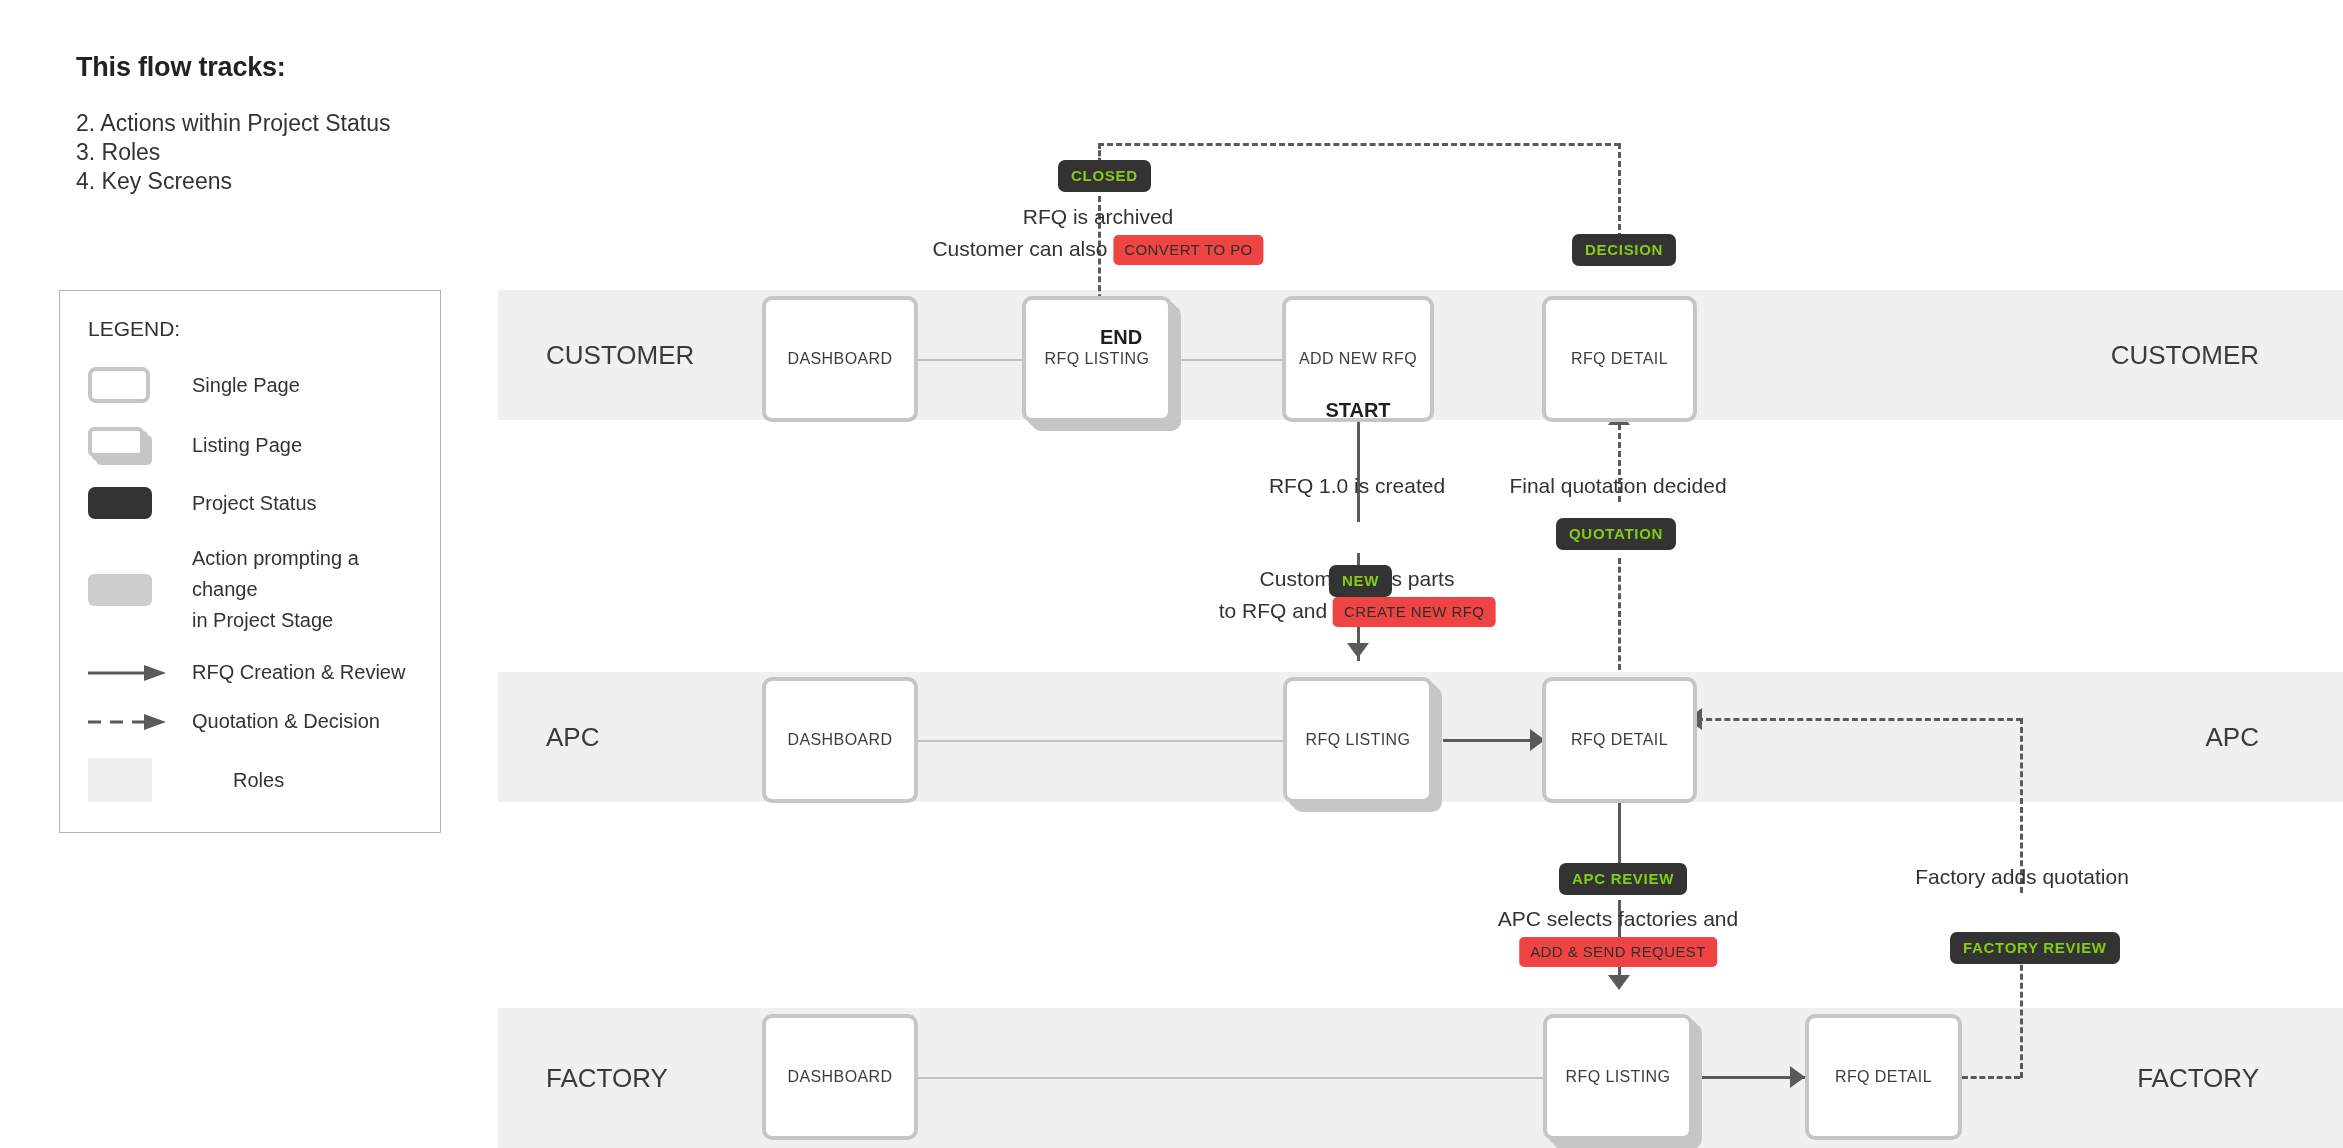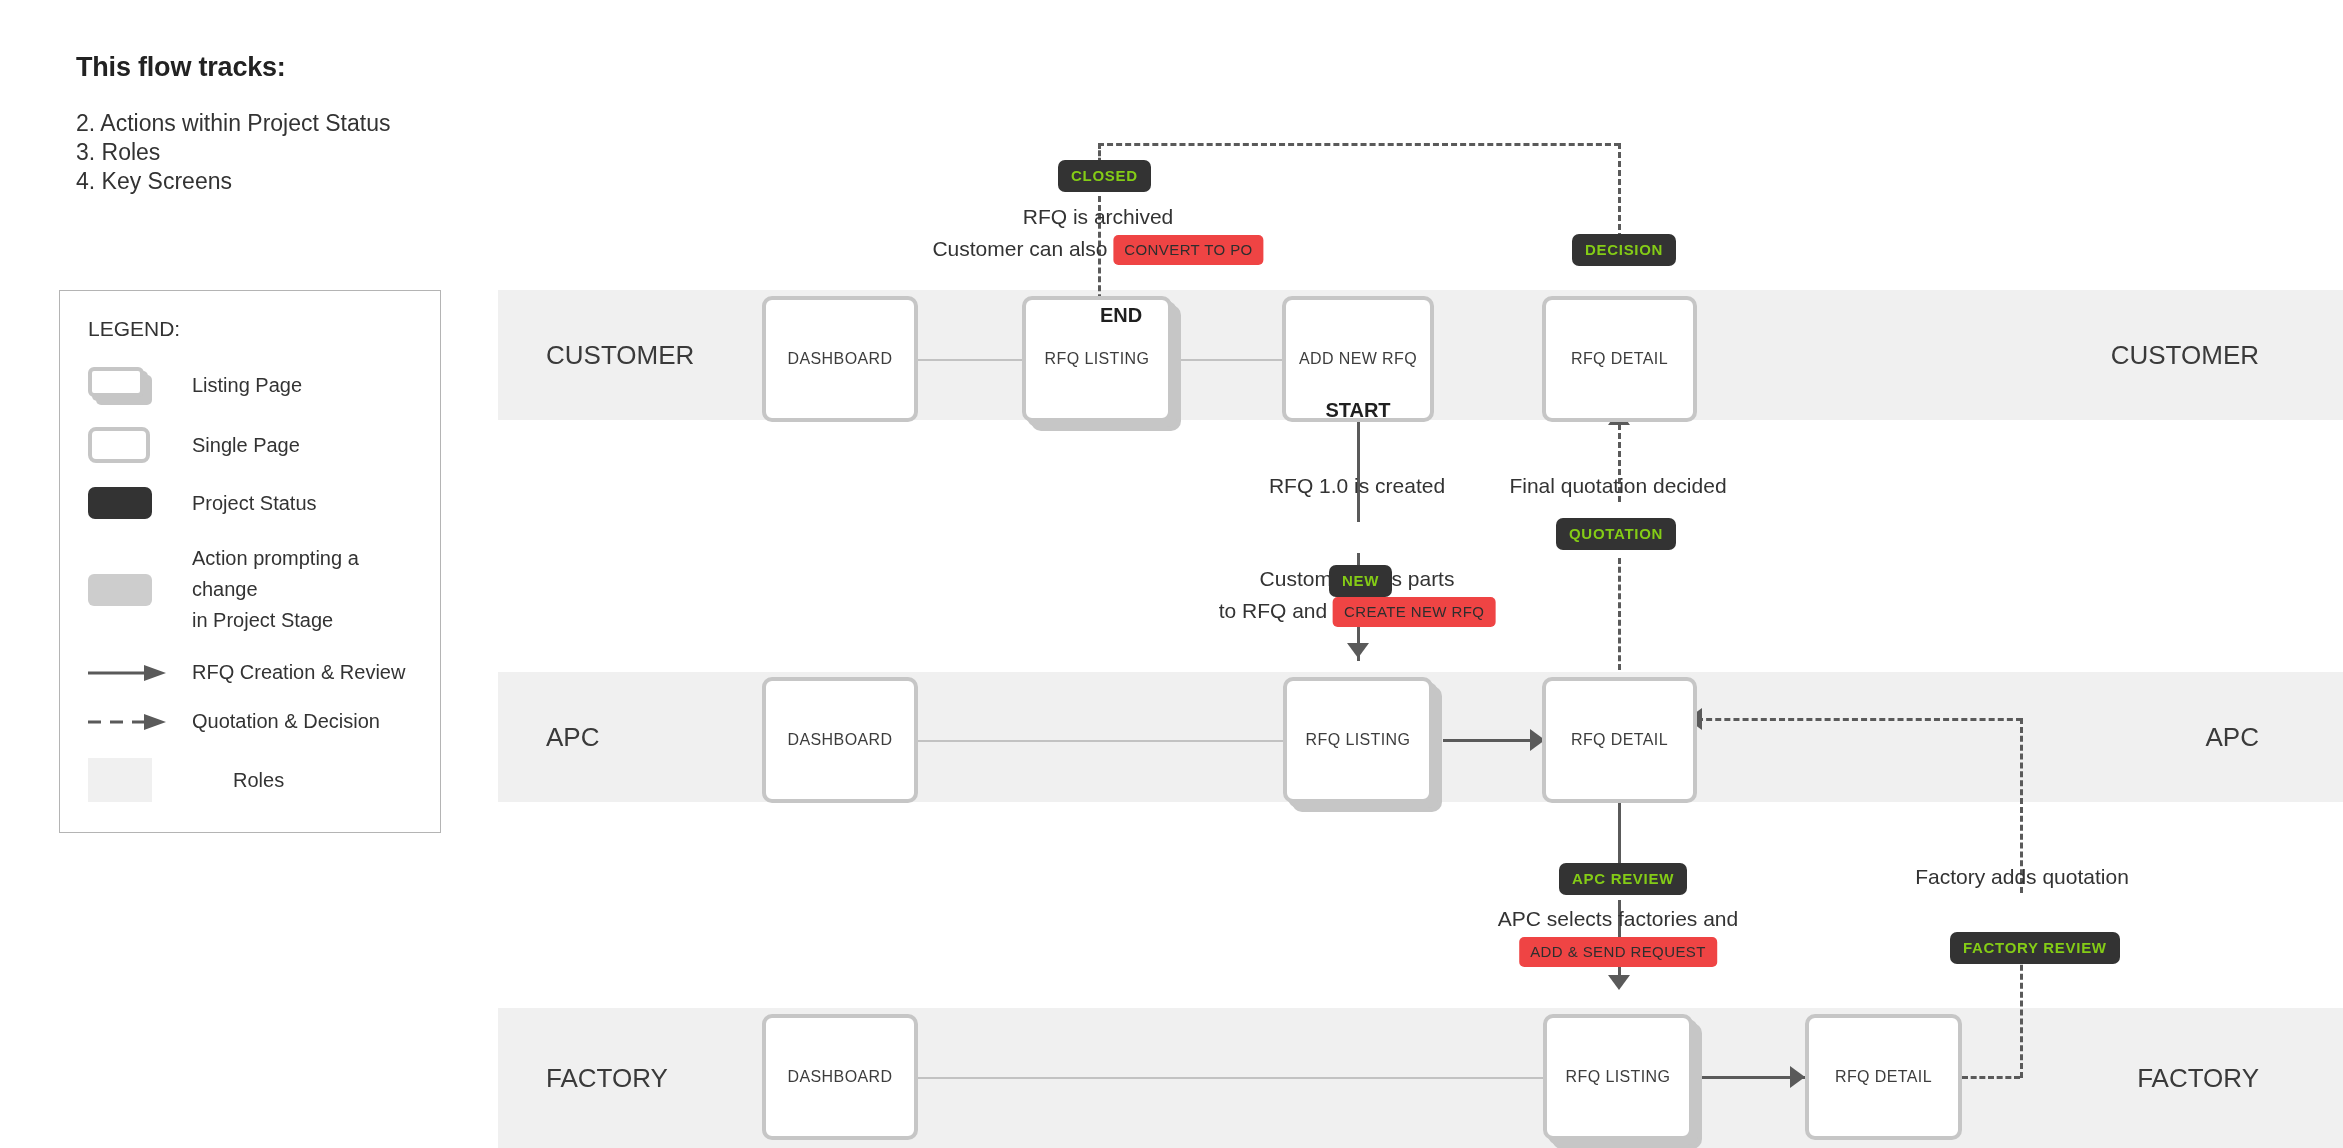--- a/index.html
+++ b/index.html
@@ -47,21 +47,21 @@
   
   .node{position:absolute;box-sizing:border-box;}
   .node .face{position:absolute;inset:0;background:#fff;border:4px solid #c6c6c6;border-radius:10px;
               display:flex;align-items:center;justify-content:center;z-index:3;}
   .node .face span{font-size:16px;color:#3d3d3d;letter-spacing:.4px;text-align:center;}
   .node.stack .s1,.node.stack .s2{position:absolute;background:#c6c6c6;border-radius:10px;z-index:1;}
   .node.stack .s1{left:9px;top:9px;right:-9px;bottom:-9px;}
   .node.stack .s2{left:5px;top:5px;right:-5px;bottom:-5px;z-index:2;}
 
   .node-tag{position:absolute;left:0;right:0;text-align:center;font-size:20px;font-weight:bold;color:#1f1f1f;z-index:6;}
-  .node-tag.above{top:8px;padding-left:48px;}
+  .node-tag.above{top:30px;padding-left:48px;}
   .node-tag.below{bottom:0;}
 
   
   .ln{position:absolute;background:#5a5a5a;}
   .ln.h{height:3px;}
   .ln.v{width:3px;}
   .ln.thin{background:#c2c2c2;}
   .ln.thin.h{height:2px;}
   .dash-h{position:absolute;height:0;border-top:3px dashed #5a5a5a;}
   .dash-v{position:absolute;width:0;border-left:3px dashed #5a5a5a;}
@@ -92,34 +92,34 @@
       <li>3. Roles</li>
       <li>4. Key Screens</li>
     </ul>
   </div>
 
   <div id="legend">
     <div id="legend-title">LEGEND:</div>
 
     <div class="legend-row">
       <div class="legend-swatch">
+        <div class="sw-single"></div>
+      </div>
+      <div class="legend-label">Single Page</div>
+    </div>
+
+    <div class="legend-row">
+      <div class="legend-swatch">
         <div class="sw-listing">
             <div class="l3"></div>
             <div class="l2"></div>
             <div class="l1"></div>
           </div>
       </div>
       <div class="legend-label">Listing Page</div>
-    </div>
-
-    <div class="legend-row">
-      <div class="legend-swatch">
-        <div class="sw-single"></div>
-      </div>
-      <div class="legend-label">Single Page</div>
     </div>
 
     <div class="legend-row">
       <div class="legend-swatch">
         <div class="sw-status"></div>
       </div>
       <div class="legend-label">Project Status</div>
     </div>
 
     <div class="legend-row">

